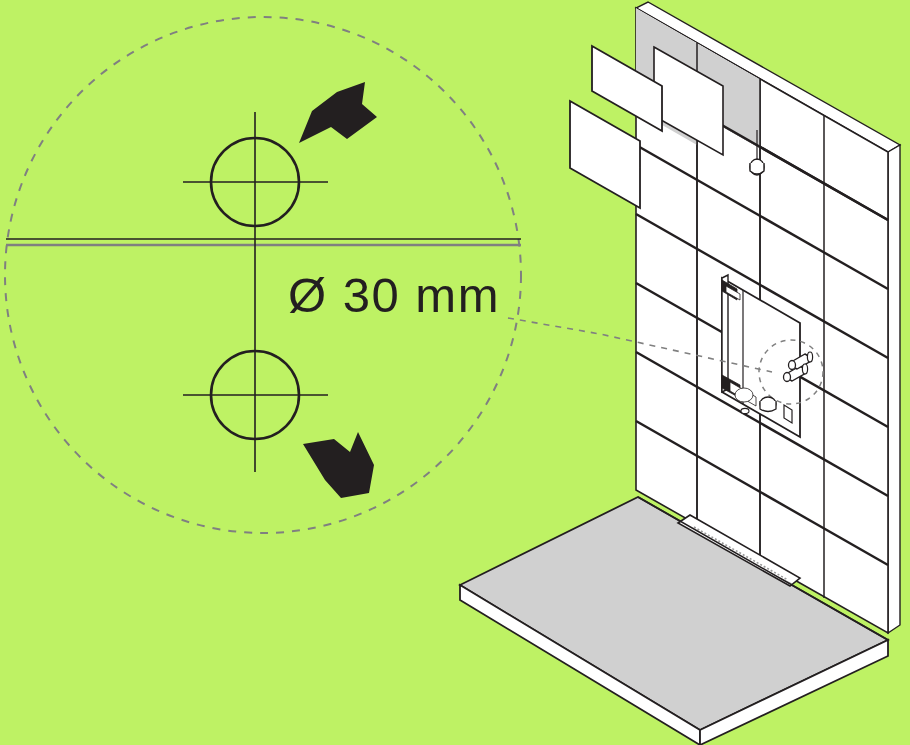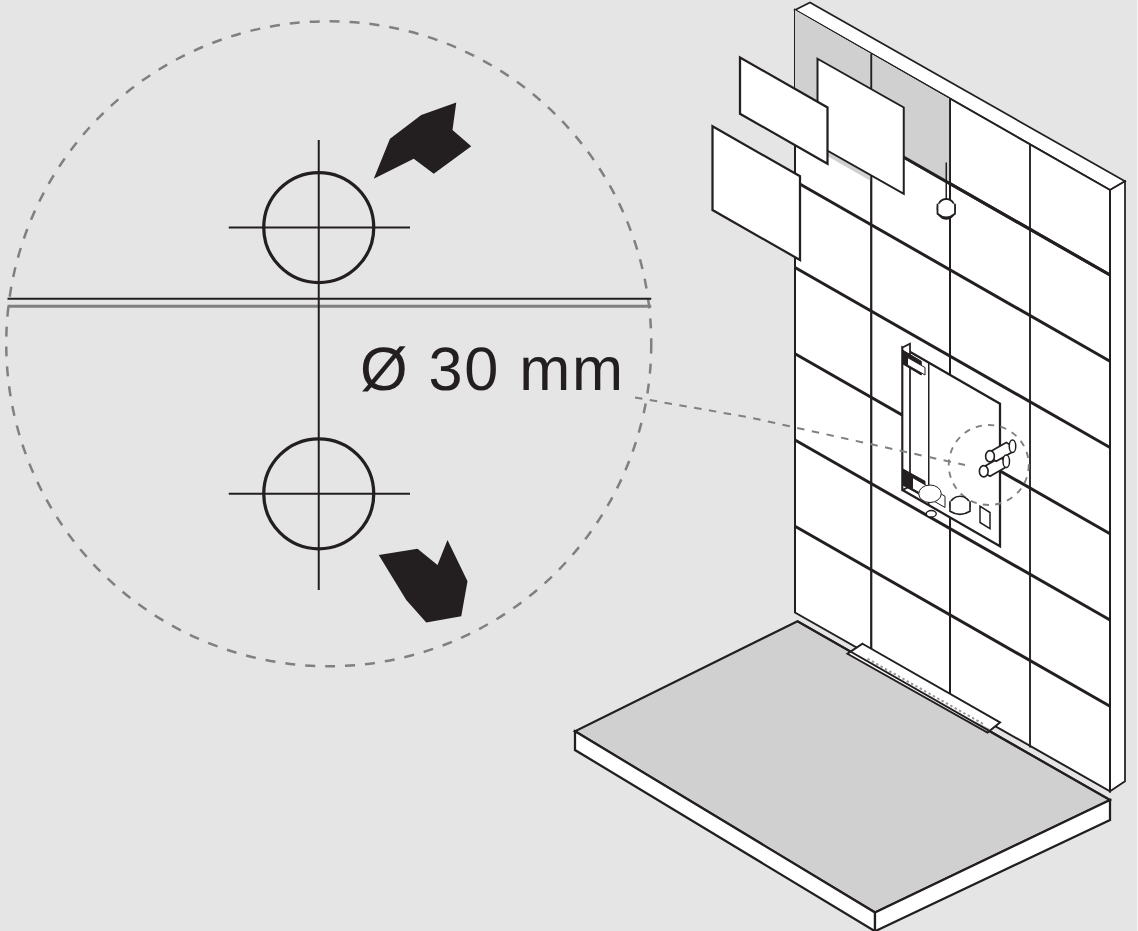--- a/index.html
+++ b/index.html
@@ -1,18 +1,18 @@
 <!DOCTYPE html>
 <html><head>
 <meta charset="utf-8">
 <style>
   html,body{margin:0;padding:0;background:#ffffff;}
   body{width:910px;height:745px;overflow:hidden;
        font-family:"Liberation Sans",sans-serif;}
-  #stage{position:relative;width:910px;height:745px;background:#e5e5e5;}
+  #stage{position:relative;width:910px;height:745px;background:#bef264;}
   #stage svg{position:absolute;left:0;top:0;}
   .dim-text{
     font-family:"Liberation Sans",sans-serif;
     font-size:49px;
     font-weight:300;
     letter-spacing:1.5px;
     fill:#231f20;
   }
 </style>
 </head>

